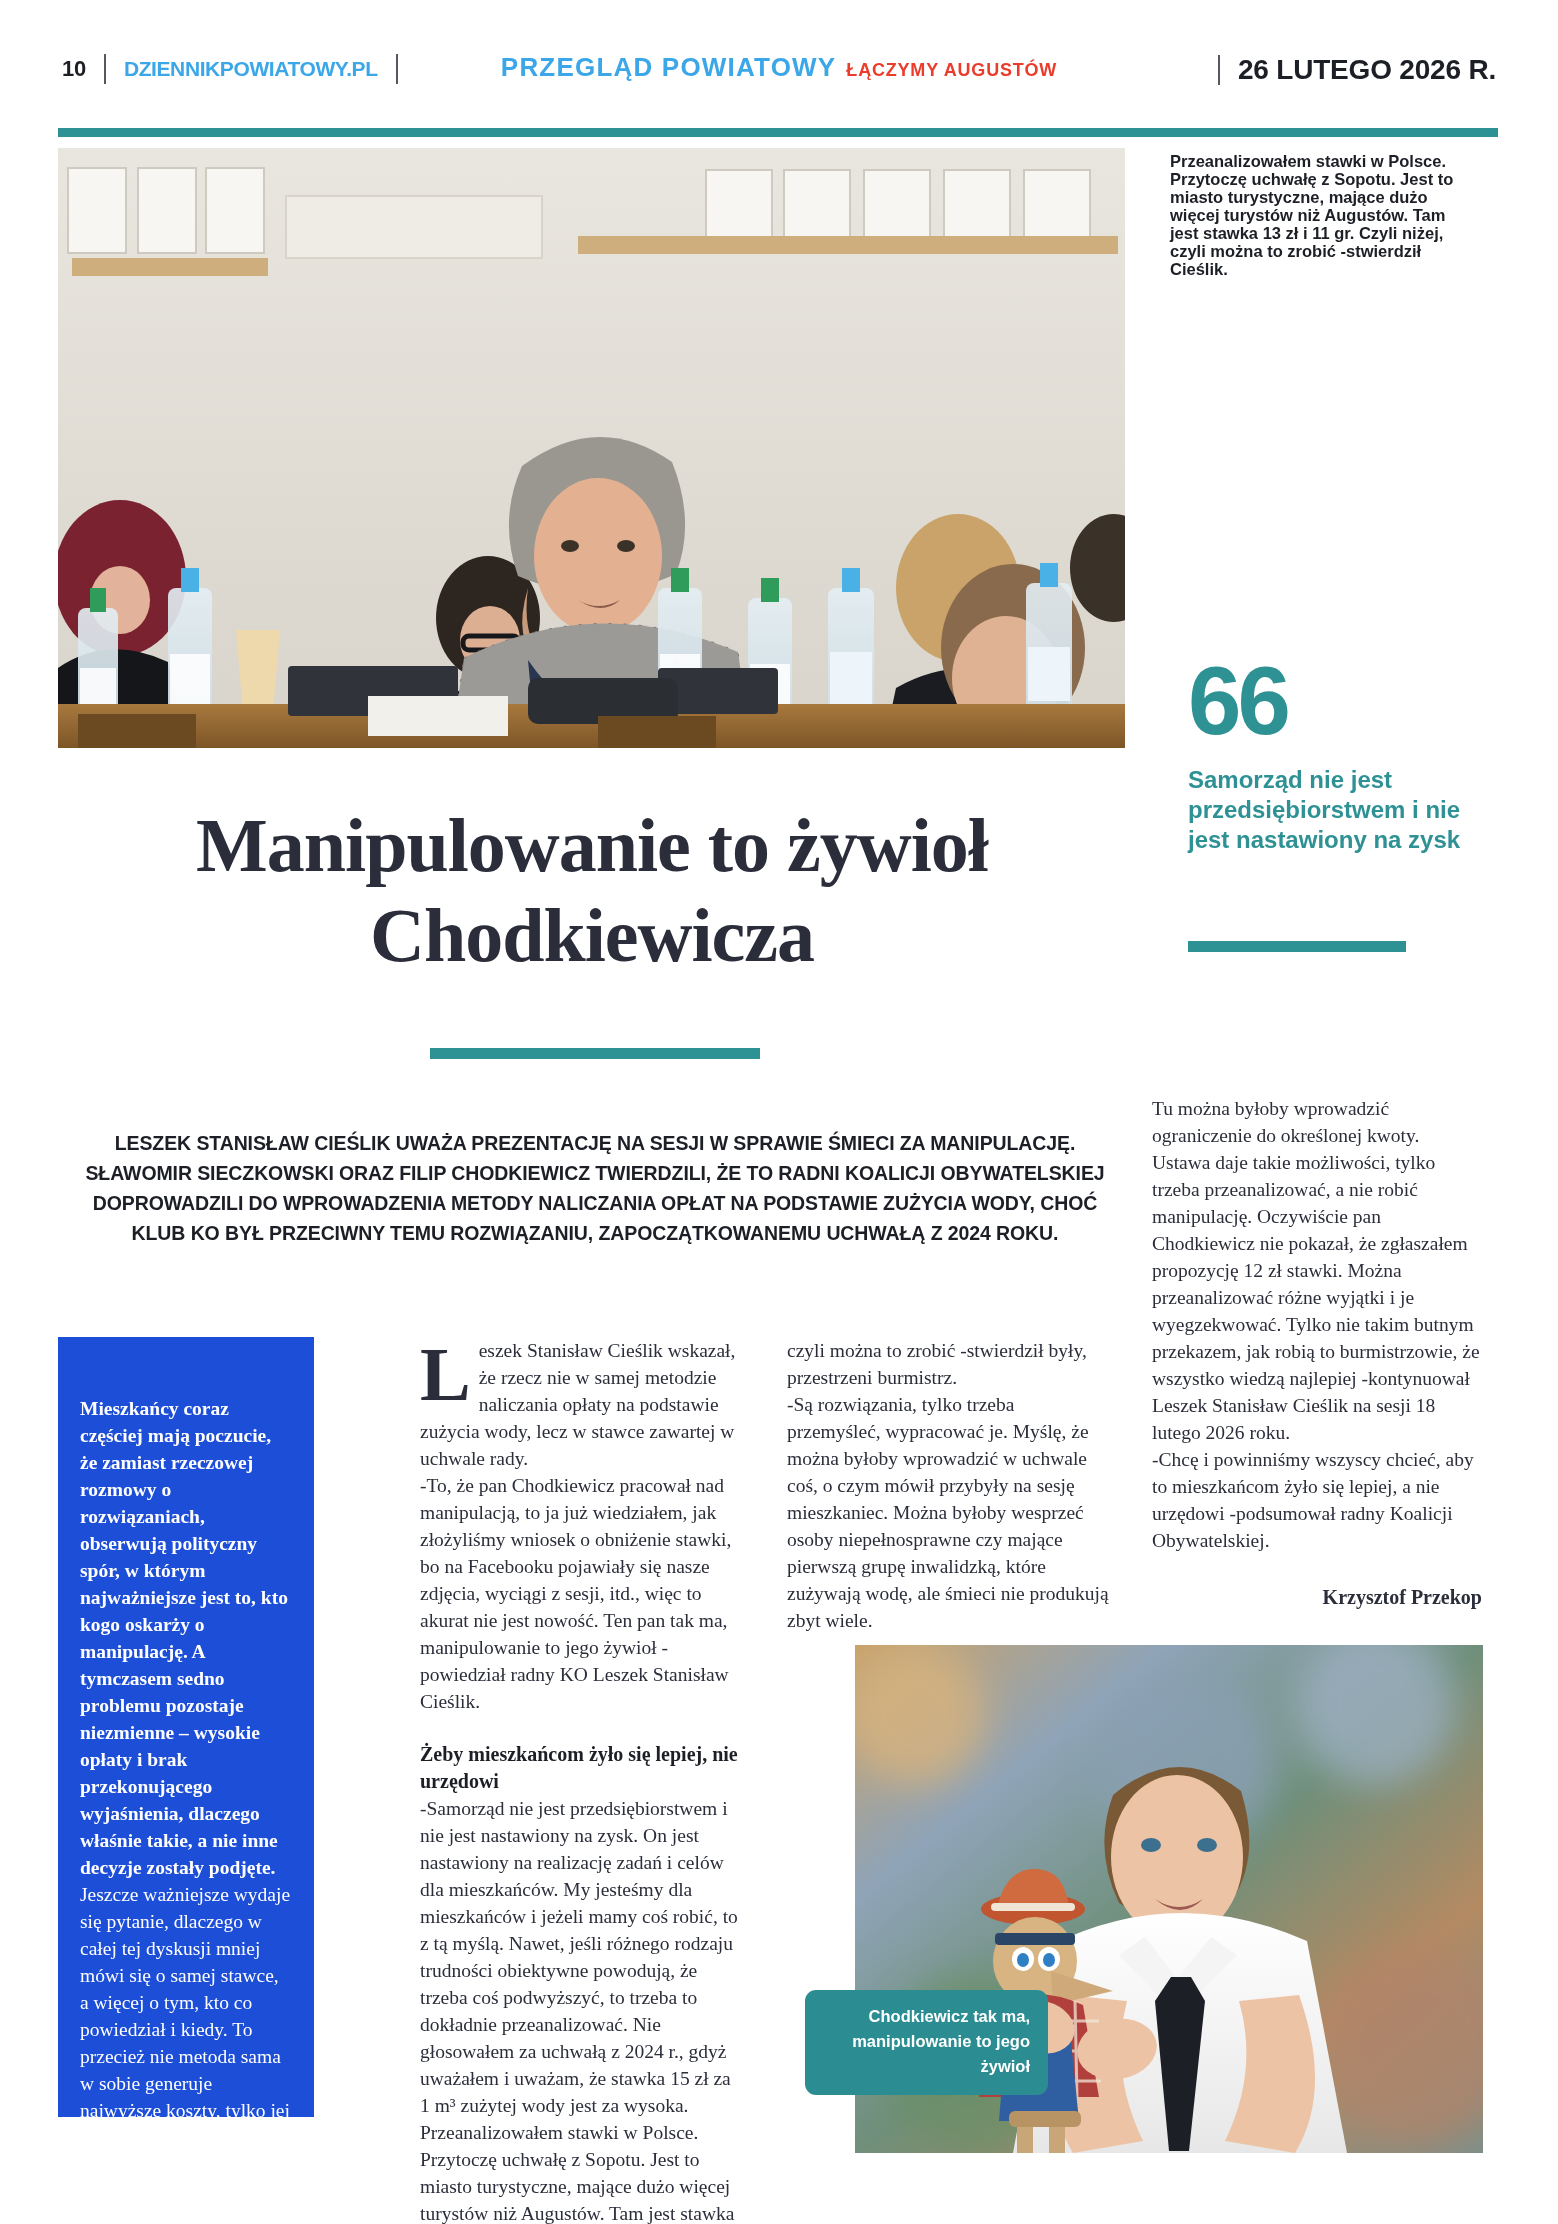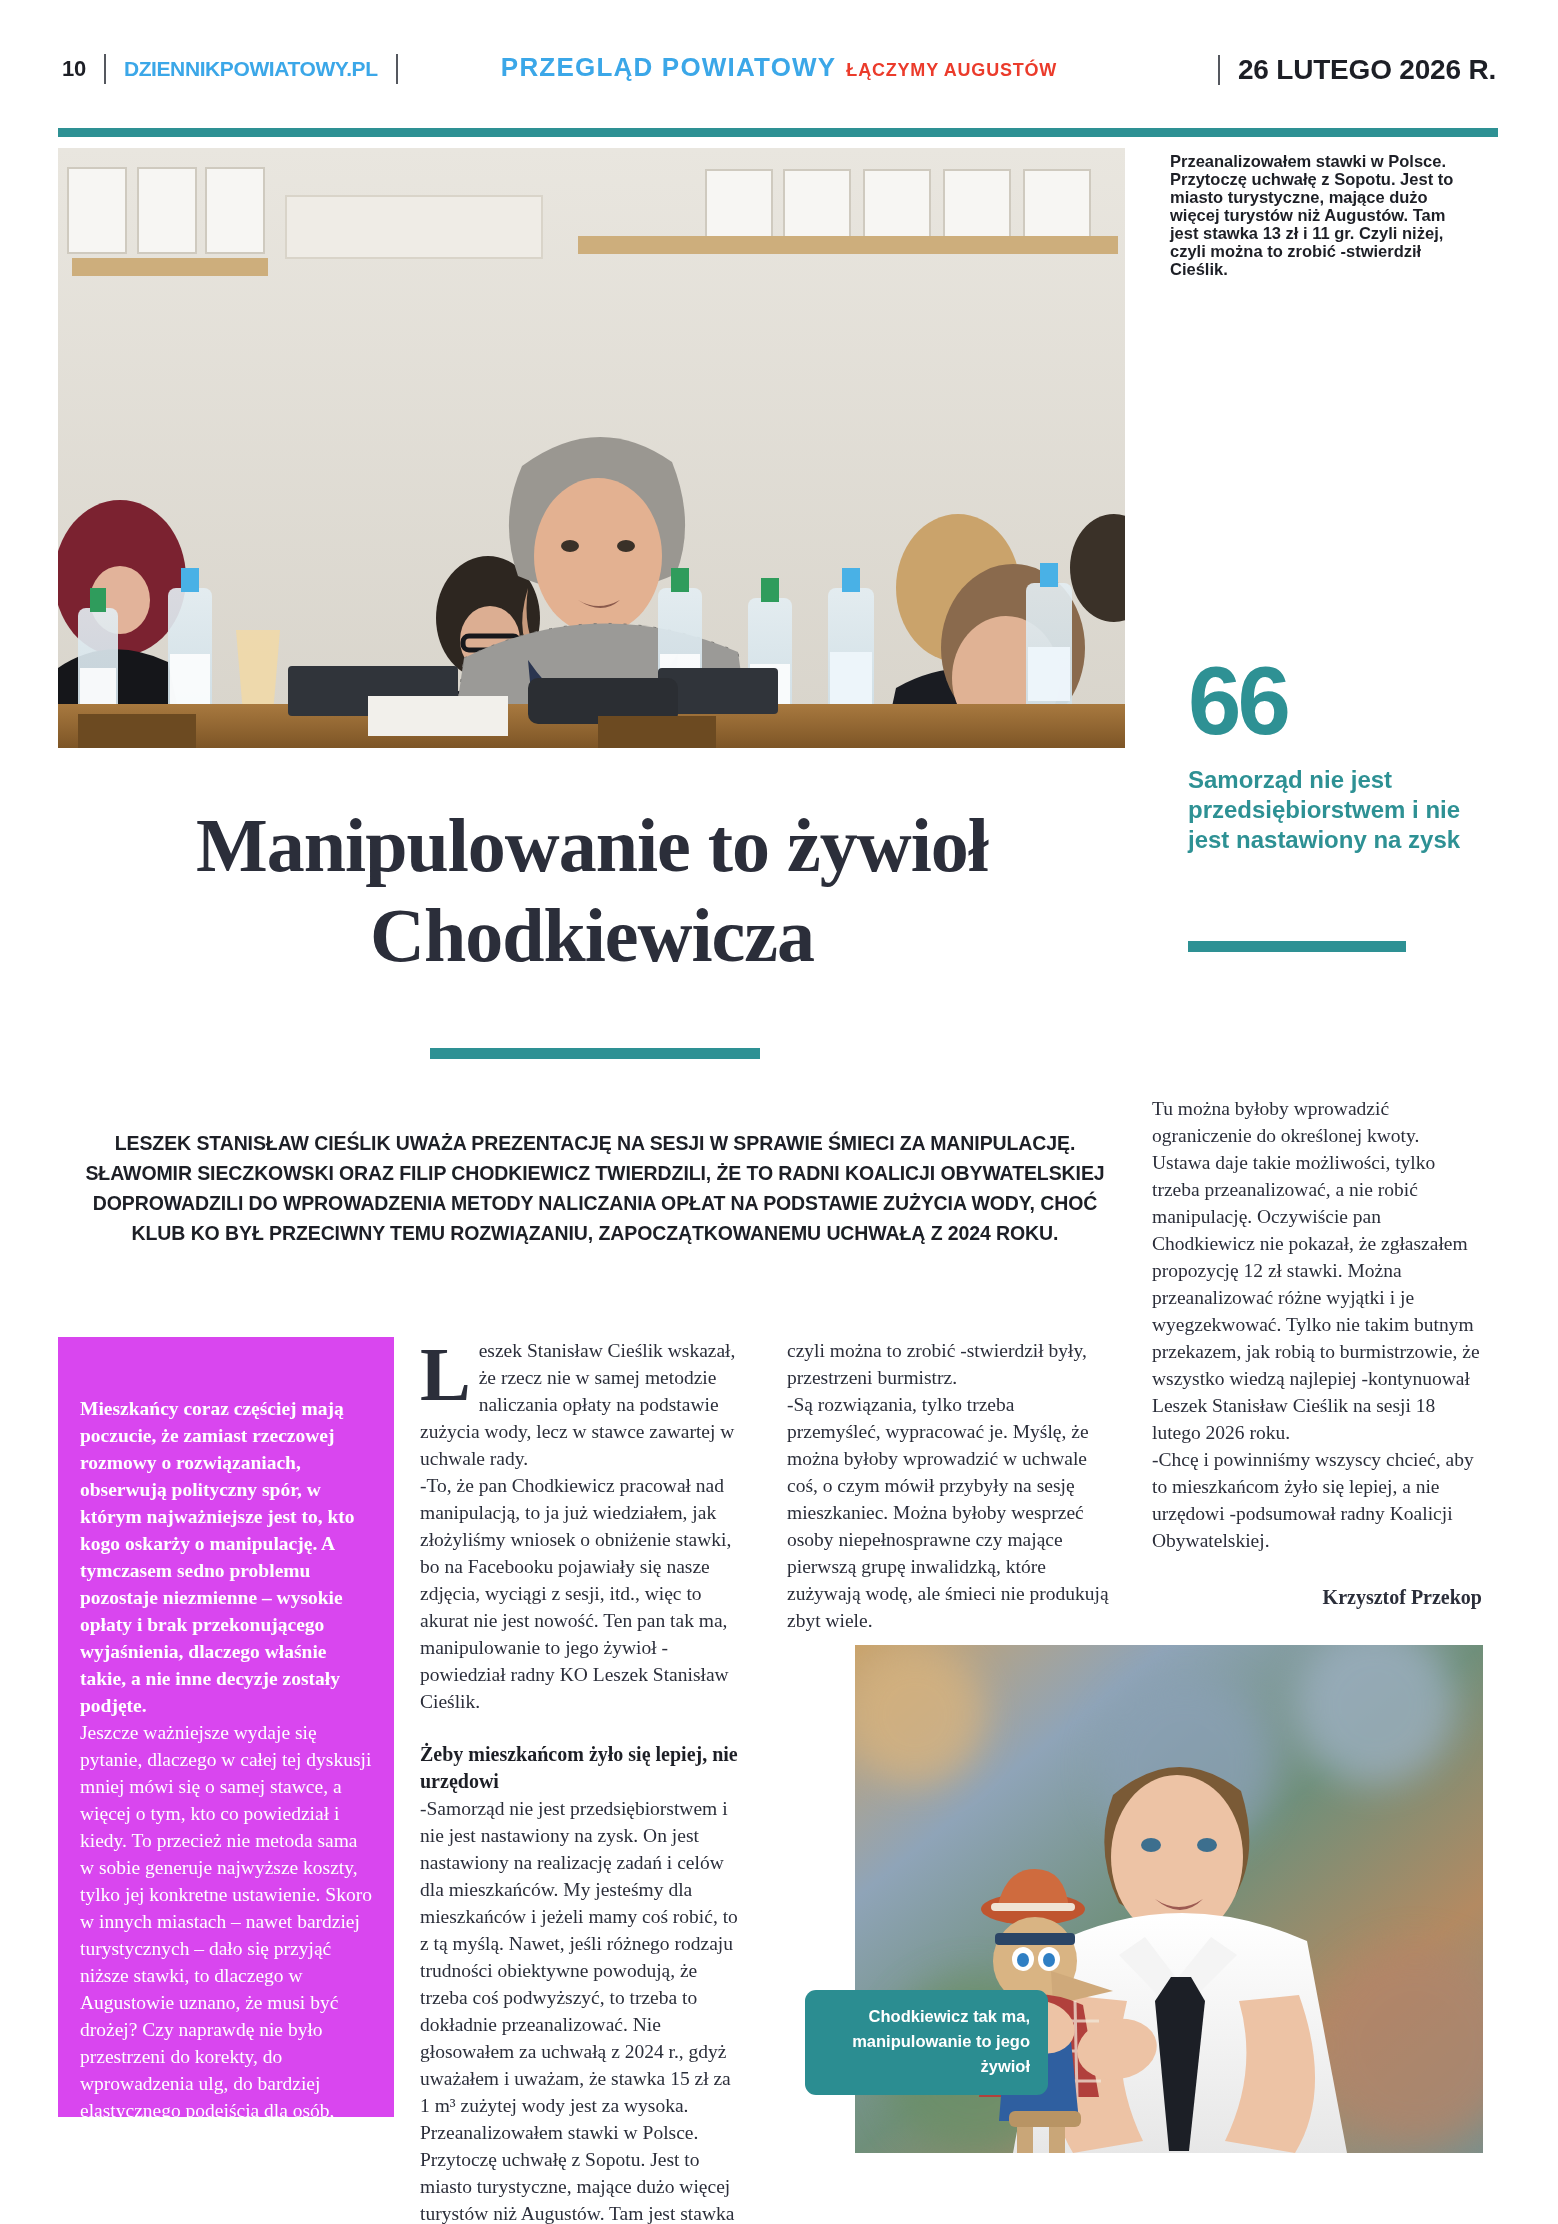--- a/index.html
+++ b/index.html
@@ -125,22 +125,22 @@
     text-align: center;
     font-family: "Liberation Sans", sans-serif;
     font-weight: bold; font-size: 19.5px; line-height: 30px;
     letter-spacing: -0.1px;
     color: #1d1f26;
   }
 
   
   .gray-box {
     position: absolute; left: 58px; top: 1337px;
-    width: 336px; height: 780px;
-    background: #d946ef;
+    width: 256px; height: 780px;
+    background: #1d4ed8;
     padding: 58px 22px 20px 22px;
   }
   .gray-box p {
     color: #ffffff;
     font-family: "Liberation Serif", serif;
     font-size: 19.5px; line-height: 27px;
   }
   .gray-box p.strong { font-weight: bold; }
 
   

